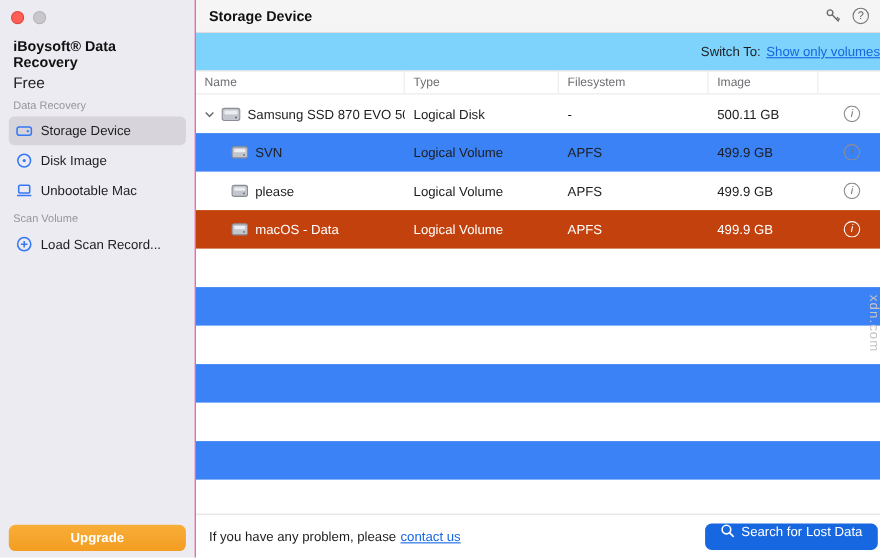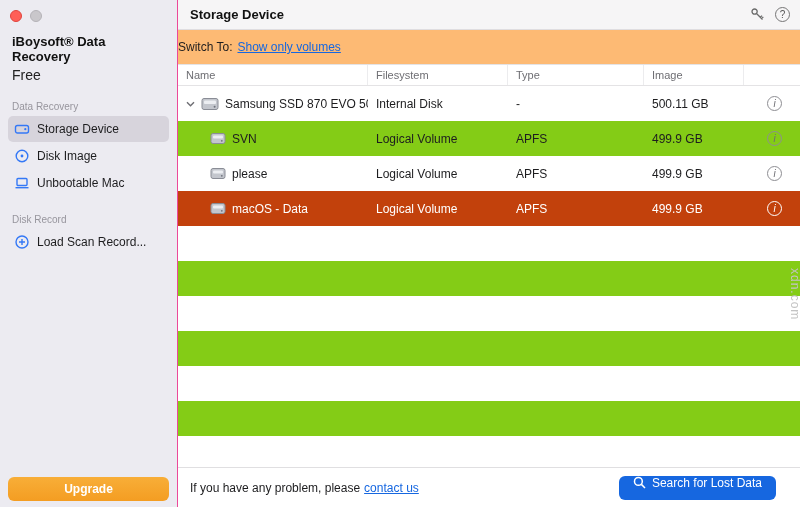--- a/index.html
+++ b/index.html
@@ -8,59 +8,59 @@
   .window { position:relative; width:800px; height:507px; display:flex; }
 
   
   .sidebar { position:relative; width:178px; height:507px; background:#ecebf1; border-right:1px solid #ec4899; flex:0 0 178px; }
   .traffic { position:absolute; top:10px; left:10px; display:flex; gap:8px; }
   .tl { width:12px; height:12px; border-radius:50%; display:inline-block; cursor:default; }
   .tl.red { background:#ff5f57; border:1px solid #e0443e; }
   .tl.gray { background:#c9c7cb; border:1px solid #b5b3b8; }
   .app-title { margin:34px 12px 0 12px; font-size:13px; font-weight:bold; color:#111; }
   .app-edition { margin:3px 12px 0 12px; font-size:14px; color:#222; }
-  .section-label { margin:18px 12px 4px 12px; font-size:10px; color:#97959d; }
+  .section-label { margin:8px 12px 4px 12px; font-size:10px; color:#97959d; }
   .side-item { display:flex; align-items:center; gap:7px; height:26px; margin:1px 8px; padding:0 6px; border-radius:5px; cursor:default; font-size:12px; }
   .side-item.selected { background:#d7d4dc; }
   .sicon { display:inline-flex; width:16px; height:16px; align-items:center; justify-content:center; }
   .upgrade { position:absolute; left:8px; right:8px; bottom:6px; height:24px; background:linear-gradient(#f8ae38,#f49d22); border:none; border-radius:6px; color:#fff; font-weight:bold; font-size:12px; font-family:"Liberation Sans",sans-serif; cursor:pointer; }
 
   
   .main { flex:1; display:flex; flex-direction:column; min-width:0; }
   .topbar { height:30px; background:#f6f5f6; border-bottom:1px solid #dfdde0; display:flex; align-items:center; padding:0 10px 0 12px; }
   .page-title { font-size:13px; font-weight:bold; color:#111; }
   .topicons { margin-left:auto; display:flex; align-items:center; gap:10px; }
   .icon-btn { display:inline-flex; width:16px; height:16px; align-items:center; justify-content:center; cursor:pointer; }
   .helpc { width:15px; height:15px; border:1.2px solid #767676; border-radius:50%; color:#555; font-size:10px; display:inline-flex; align-items:center; justify-content:center; cursor:pointer; }
   .helpc::before { content:"?"; }
 
-  .switchbar { height:34px; display:flex; align-items:center; justify-content:flex-start; gap:5px; padding-right:10px; background:#fdba74; }
+  .switchbar { height:34px; display:flex; align-items:center; justify-content:flex-end; gap:5px; background:#7dd3fc; }
   .switchbar .lbl { color:#1d1d1f; }
   .switchbar a, .footer a { color:#1667e0; text-decoration:underline; cursor:pointer; }
 
   .grid { display:grid; grid-template-columns:190px 140px 136px 100px 1fr; align-items:center; }
   .thead { height:22px; border-top:1px solid #e4e3e5; border-bottom:1px solid #e4e3e5; }
   .th { font-size:11px; color:#6e6e73; padding-left:8px; height:100%; display:flex; align-items:center; border-right:1px solid #ececee; }
   .th:last-child { border-right:none; }
 
   .tbody { flex:1; overflow:hidden; background:#fff; }
   .tr { height:35px; }
-  .tr.stripe { background:#84cc16; }
+  .tr.stripe { background:#3b82f6; }
   .tr.selected { background:#c2410c; color:#fff; }
   .td { padding-left:8px; font-size:12px; white-space:nowrap; overflow:hidden; }
   .td.namecell { display:flex; align-items:center; gap:6px; }
   .td.namecell.lvl1 { padding-left:32px; }
   .chev { display:inline-flex; width:10px; justify-content:center; cursor:pointer; }
   .dicon { display:inline-flex; align-items:center; }
   .td.infocell { display:flex; justify-content:flex-end; padding-right:18px; }
   .infoi { width:15px; height:15px; border:1.2px solid #8e8e93; border-radius:50%; color:#6e6e73; font-size:10px; font-style:italic; display:inline-flex; align-items:center; justify-content:center; cursor:pointer; }
   .infoi::before { content:"i"; }
   .tr.selected .infoi { border-color:#fff; color:#fff; }
 
-  .footer { height:40px; border-top:1px solid #e0dfe1; display:flex; align-items:center; gap:4px; padding:0 24px 0 12px; background:#fff; }
+  .footer { height:40px; border-top:1px solid #e0dfe1; display:flex; align-items:center; gap:4px; padding:0 2px 0 12px; background:#fff; }
   .search-btn { margin-left:auto; height:24px; padding:0 14px; background:#1667e0; border:none; border-radius:6px; color:#fff; font-size:12px; font-family:"Liberation Sans",sans-serif; display:inline-flex; align-items:flex-start; gap:6px; cursor:pointer; }
 
   .watermark { position:absolute; right:-2px; top:268px; writing-mode:vertical-rl; color:#c3c3c3; font-size:12px; letter-spacing:1px; pointer-events:none; }
 </style>
 </head>
 <body>
 
 <div class="window">
 
   <aside class="sidebar">
@@ -96,21 +96,21 @@
     <div class="side-item">
       <span class="sicon">
         <svg width="16" height="16" viewBox="0 0 16 16">
             <rect x="3" y="3.5" width="10" height="7" rx="1" fill="none" stroke="#3478f6" stroke-width="1.4"></rect>
             <path d="M1.5 12.7 h13" stroke="#3478f6" stroke-width="1.4"></path>
           </svg>
       </span>
       <span>Unbootable Mac</span>
     </div>
 
-    <div class="section-label">Disk Record</div>
+    <div class="section-label">Scan Volume</div>
 
     <div class="side-item">
       <span class="sicon">
         <svg width="16" height="16" viewBox="0 0 16 16">
             <circle cx="8" cy="8" r="6" fill="none" stroke="#3478f6" stroke-width="1.4"></circle>
             <path d="M8 5 v6 M5 8 h6" stroke="#3478f6" stroke-width="1.4"></path>
           </svg>
       </span>
       <span>Load Scan Record...</span>
     </div>
@@ -133,22 +133,22 @@
       </span>
     </div>
 
     <div class="switchbar">
       <span class="lbl">Switch To:</span>
       <a>Show only volumes</a>
     </div>
 
     <div class="thead grid">
       <div class="th">Name</div>
+      <div class="th">Type</div>
       <div class="th">Filesystem</div>
-      <div class="th">Type</div>
       <div class="th">Image</div>
       <div class="th"></div>
     </div>
 
     <div class="tbody" id="tbody">
 
       <div class="tr grid">
         <div class="td namecell">
           <span class="chev">
             <svg width="9" height="6" viewBox="0 0 9 6">
@@ -157,21 +157,21 @@
           </span>
           <span class="dicon">
             <svg width="18" height="14" viewBox="0 0 18 14">
                 <rect x="1" y="1.5" width="16" height="11" rx="2" fill="#c3c6cd" stroke="#8a8d96"></rect>
                 <rect x="3" y="3.5" width="12" height="3.5" rx="1" fill="#eceef2"></rect>
                 <circle cx="13.6" cy="9.8" r="1" fill="#6f737d"></circle>
               </svg>
           </span>
           <span>Samsung SSD 870 EVO 500GB...</span>
         </div>
-        <div class="td">Internal Disk</div>
+        <div class="td">Logical Disk</div>
         <div class="td">-</div>
         <div class="td">500.11 GB</div>
         <div class="td infocell">
             <span class="infoi"></span>
           </div>
       </div>
 
       <div class="tr grid stripe">
         <div class="td namecell lvl1">
           <span class="dicon">

